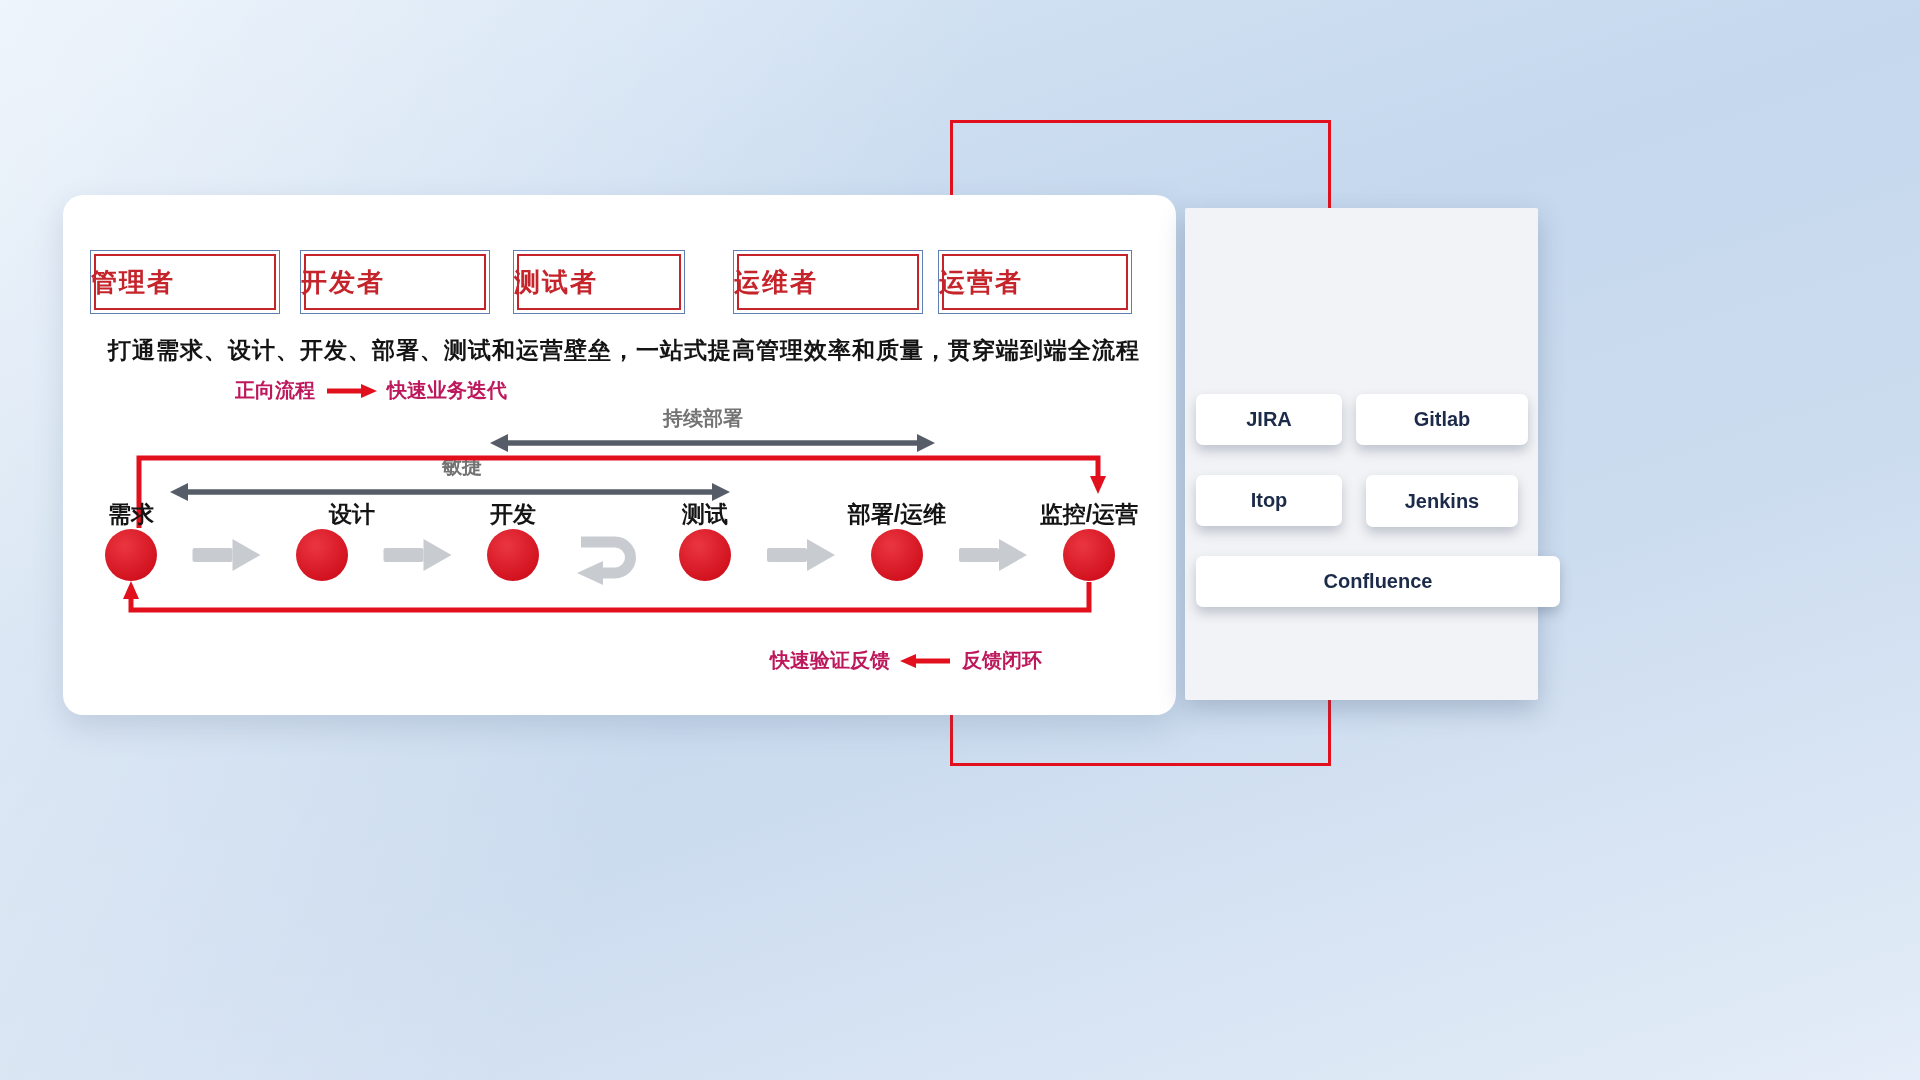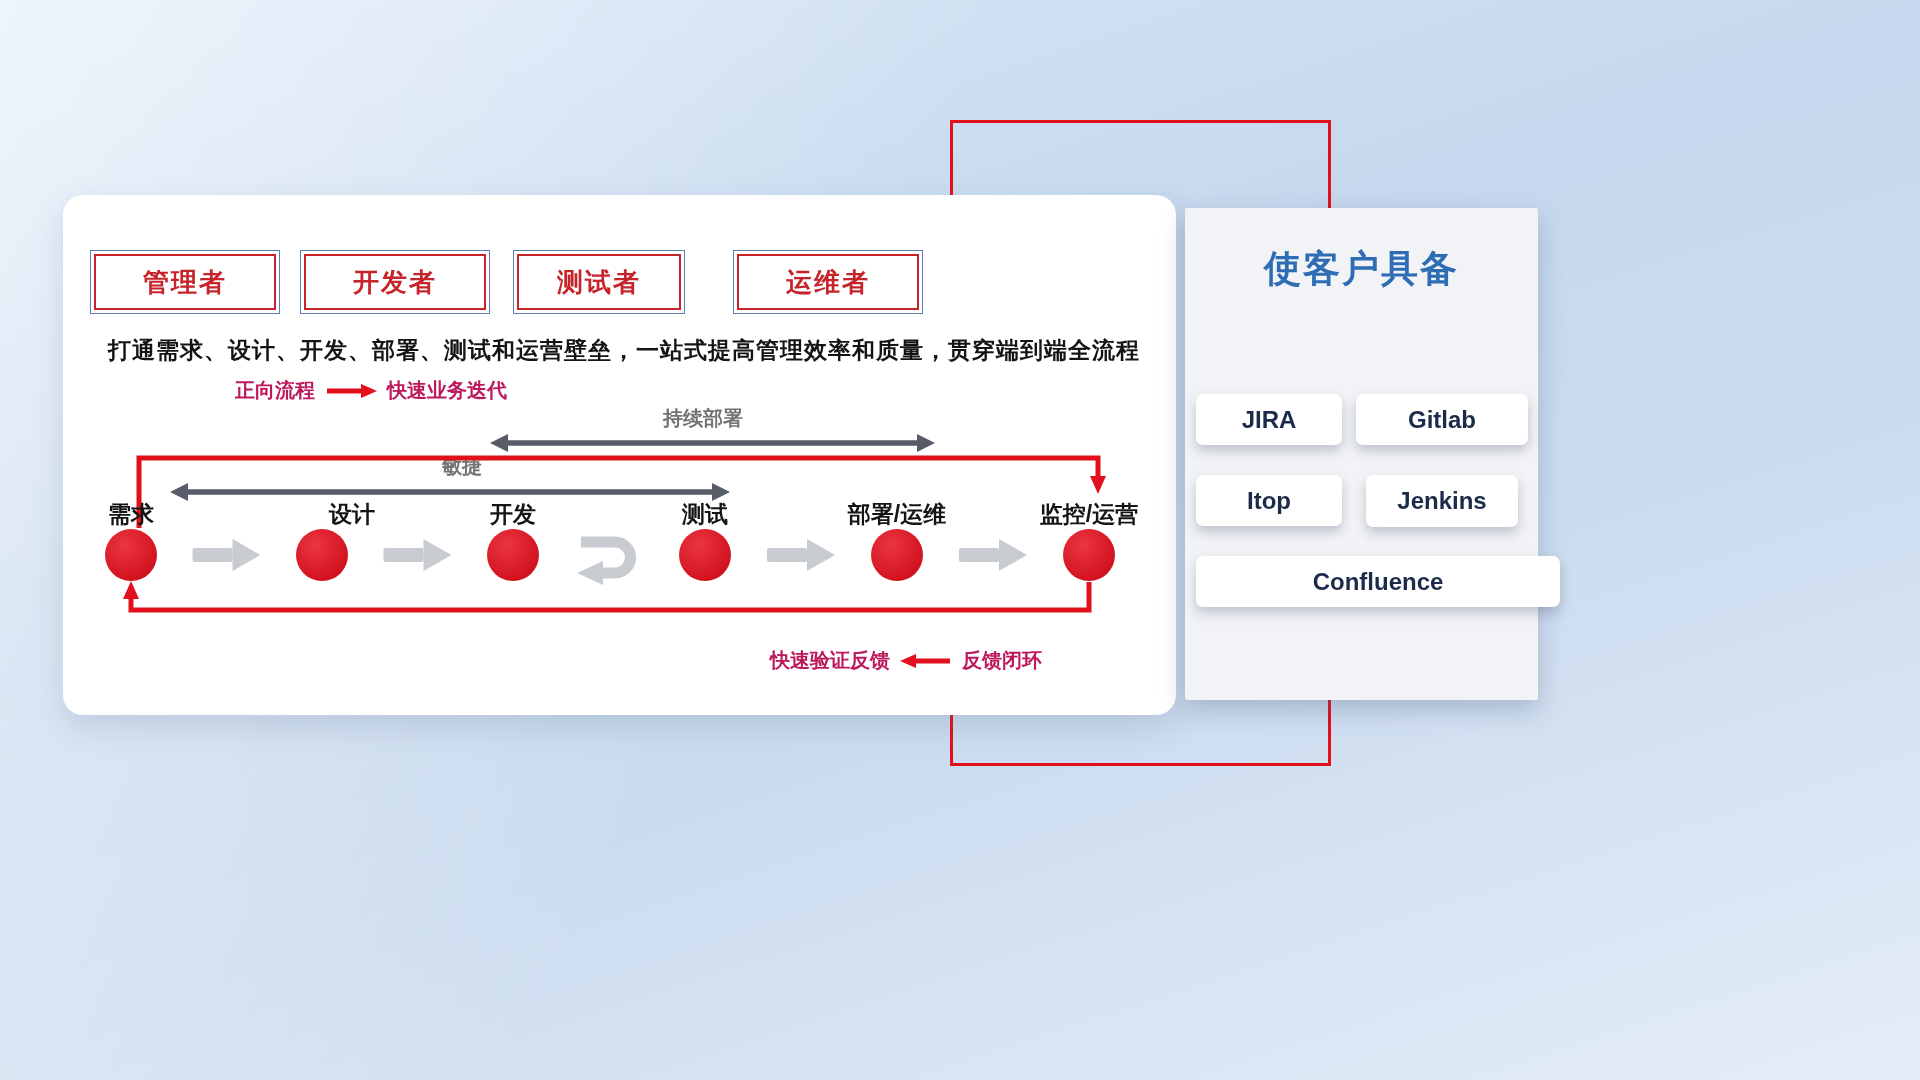--- a/index.html
+++ b/index.html
@@ -27,21 +27,21 @@
     border:3px solid var(--accent-red);z-index:1;background:transparent;
   }
   
   .card{
     position:absolute;left:63px;top:195px;width:1113px;height:520px;
     background:#ffffff;border-radius:20px;z-index:2;
     box-shadow:0 12px 30px rgba(90,110,140,.20);
   }
   .role-box{
     position:absolute;top:55px;height:64px;background:#fff;
-    border:1px solid #5f7fb2;display:flex;align-items:center;justify-content:center;
+    border:1px solid #5f7fb2;display:flex;align-items:center;
     box-sizing:border-box;
   }
   .role-box::before{
     content:"";position:absolute;inset:3px;border:2px solid var(--role-red);pointer-events:none;
   }
   .role-box span{
     color:var(--role-red);font-size:26px;font-weight:700;letter-spacing:2px;position:relative;
   }
   .rb0{left:27px;width:190px;}
   .rb1{left:237px;width:190px;}
@@ -87,21 +87,21 @@
   .panel-title{
     position:absolute;left:0;width:100%;text-align:center;
     color:var(--title-blue);font-weight:700;letter-spacing:2px;
   }
   .pt1{top:36px;font-size:37px;}
   .pt2{top:108px;font-size:35px;}
   .tool{
     position:absolute;background:#ffffff;border-radius:7px;
     box-shadow:0 6px 12px rgba(70,85,110,.30);
     display:flex;align-items:center;justify-content:center;
-    font-size:24px;font-weight:700;color:var(--tool-text);
+    font-size:20px;font-weight:700;color:var(--tool-text);
   }
   .tool-jira{left:11px;top:186px;width:146px;height:51px;}
   .tool-gitlab{left:171px;top:186px;width:172px;height:51px;}
   .tool-itop{left:11px;top:267px;width:146px;height:51px;}
   .tool-jenkins{left:181px;top:267px;width:152px;height:52px;}
   .tool-confluence{left:11px;top:348px;width:364px;height:51px;}
 </style>
 </head>
 <body>
 
@@ -116,20 +116,23 @@
     </div>
     <div class="role-box rb1">
       <span>开发者</span>
     </div>
     <div class="role-box rb2">
       <span>测试者</span>
     </div>
     <div class="role-box rb3">
       <span>运维者</span>
     </div>
+    <div class="role-box rb4">
+      <span>运营者</span>
+    </div>
 
     <div class="headline">打通需求、设计、开发、部署、测试和运营壁垒，一站式提高管理效率和质量，贯穿端到端全流程</div>
 
     <div class="legend legend-forward">
       <span>正向流程</span>
       <svg width="52" height="18" viewBox="0 0 52 18">
         <line x1="2" y1="9" x2="38" y2="9" class="red-line"></line>
         <polygon points="52,9 36,2 36,16" class="red-head"></polygon>
       </svg>
       <span>快速业务迭代</span>
@@ -209,21 +212,20 @@
       <svg width="52" height="18" viewBox="0 0 52 18">
         <line x1="14" y1="9" x2="50" y2="9" class="red-line"></line>
         <polygon points="0,9 16,2 16,16" class="red-head"></polygon>
       </svg>
       <span>反馈闭环</span>
     </div>
 
   </div>
 
   <div class="panel">
-    <div class="panel-title pt1">使客户具备</div>
     <div class="tool tool-jira">JIRA</div>
     <div class="tool tool-gitlab">Gitlab</div>
     <div class="tool tool-itop">Itop</div>
     <div class="tool tool-jenkins">Jenkins</div>
     <div class="tool tool-confluence">Confluence</div>
   </div>
 
 </div>
 
 </body></html>

